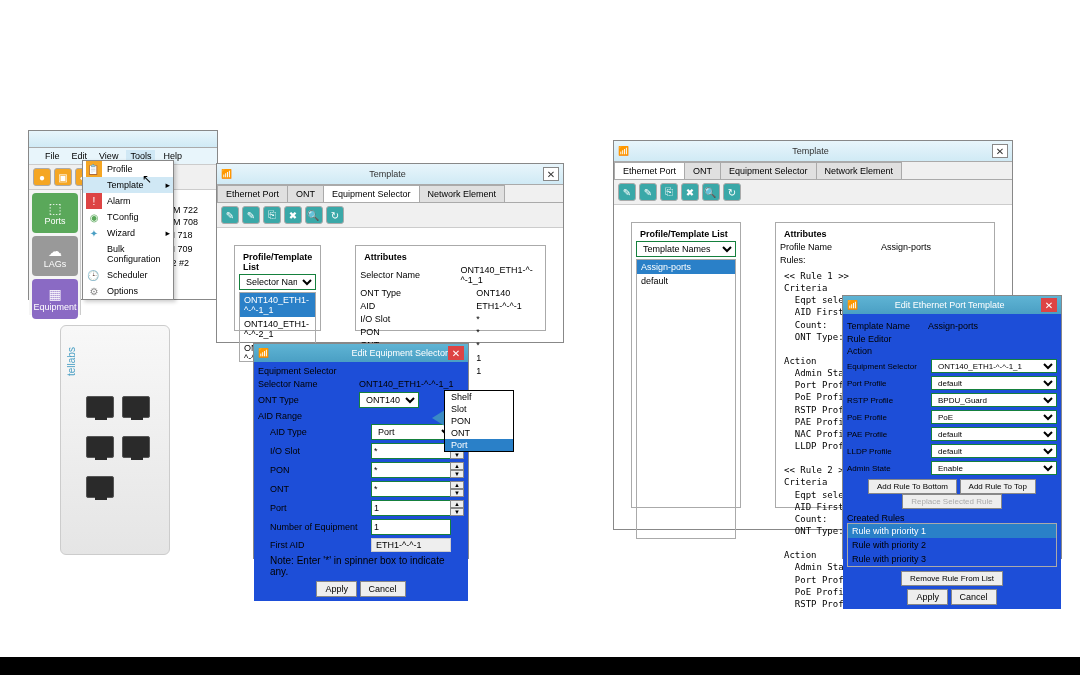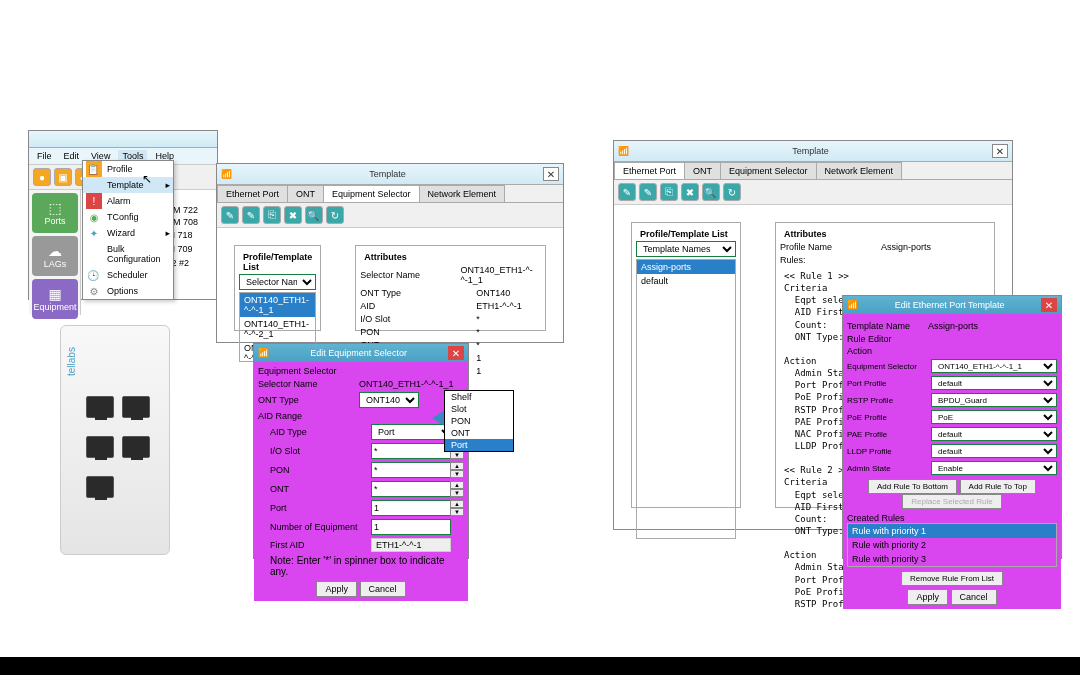--- a/index.html
+++ b/index.html
@@ -1,29 +1,29 @@
 <!DOCTYPE html>
 <html><head>
 <meta charset="utf-8">
 <style>
 *{box-sizing:border-box;margin:0;padding:0;font-family:Arial,sans-serif;font-size:9px}
 body{background:#fff;width:1080px;height:675px;position:relative;overflow:hidden}
 .win{position:absolute;background:#fff;border:1px solid #888}
 .titlebar{background:linear-gradient(#5fb4d4,#4a9fc4);color:#fff;padding:2px 4px;display:flex;align-items:center;justify-content:space-between;font-size:10px}
 .titlebar2{background:linear-gradient(#e8f5fb,#d0eaf5);color:#333;padding:3px 4px;display:flex;align-items:center;justify-content:space-between;font-size:10px;border-bottom:1px solid #aaa}
-.menubar{background:#e8f5fb;padding:2px 4px;display:flex;gap:4px;border-bottom:1px solid #ccc}
+.menubar{background:#e8f5fb;padding:2px 12px;display:flex;gap:4px;border-bottom:1px solid #ccc}
 .menubar span{padding:1px 4px;cursor:pointer}
 .toolbar{background:#f0f0f0;padding:3px 4px;display:flex;gap:3px;border-bottom:1px solid #ccc}
 .tbtn{width:18px;height:18px;border:1px solid #aaa;border-radius:3px;display:flex;align-items:center;justify-content:center;cursor:pointer;font-size:10px;color:#fff}
 .tbtn.orange{background:#f5a623}
 .tbtn.teal{background:#3aa8a8}
 .tabs{background:#f0f0f0;display:flex;border-bottom:1px solid #aaa}
 .tab{padding:3px 8px;border:1px solid #aaa;border-bottom:none;background:#e0e0e0;cursor:pointer;margin-right:-1px}
 .tab.active{background:#fff}
-.panel{padding:4px;background:#d946ef}
+.panel{padding:4px;background:#1d4ed8}
 .fieldset{border:1px solid #aaa;padding:4px;margin:17px}
 .fieldset-title{font-weight:bold;margin:2px 4px}
 select,input[type=text]{border:1px solid #15803d;padding:1px 2px;font-size:9px;background:#fff;height:16px}
 .row{display:flex;align-items:center;margin:3px 0;gap:6px}
 .row label{width:95px}
 .btn{border:1px solid #888;background:#eee;padding:2px 8px;cursor:pointer;font-size:9px}
 .closex{width:16px;height:14px;background:#d44;color:#fff;display:flex;align-items:center;justify-content:center;cursor:pointer;font-size:10px}
 .closex2{width:16px;height:14px;background:#fff;border:1px solid #888;display:flex;align-items:center;justify-content:center;cursor:pointer;font-size:10px}
 .listitem{padding:2px 4px;cursor:pointer}
 .listitem.sel{background:#2a80c8;color:#fff}
@@ -221,21 +221,21 @@
             <span>1</span>
           </div>
         </div>
     </div>
   </div>
 </div>
 
 <div class="win" style="left:253px;top:343px;width:216px;height:216px;z-index:20">
   <div class="titlebar">
     <span>📶</span>
-    <span style="flex:1;text-align:center">Edit Equipment Selector</span>
+    <span style="flex:1;text-align:right">Edit Equipment Selector</span>
     <div class="closex">✕</div>
   </div>
   <div class="panel">
     <div style="font-size:9px;margin-bottom:3px">Equipment Selector</div>
     <div class="row">
         <label>Selector Name</label>
         <span>ONT140_ETH1-^-^-1_1</span>
       </div>
     <div class="row">
         <label>ONT Type</label>

